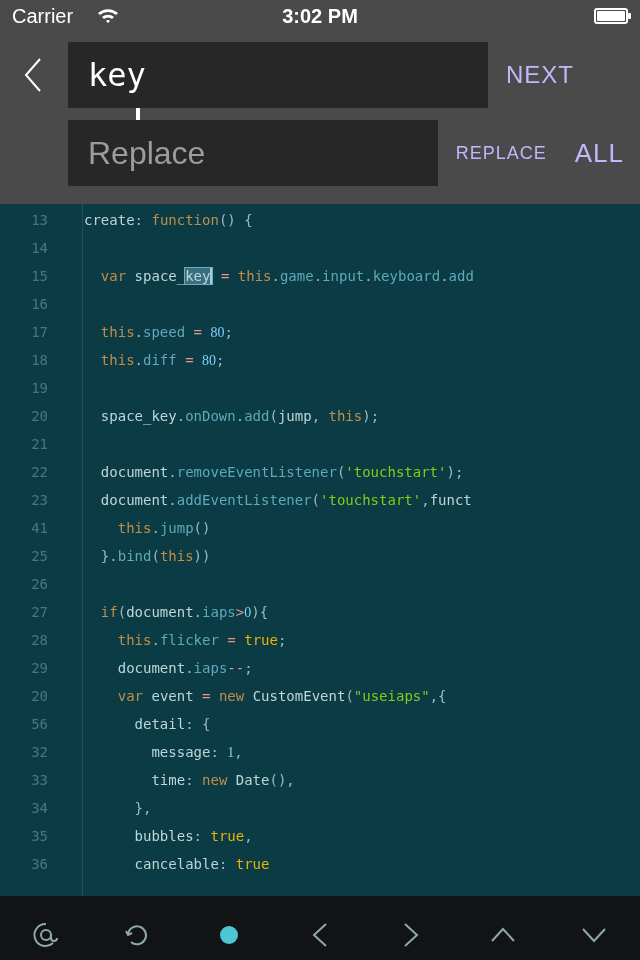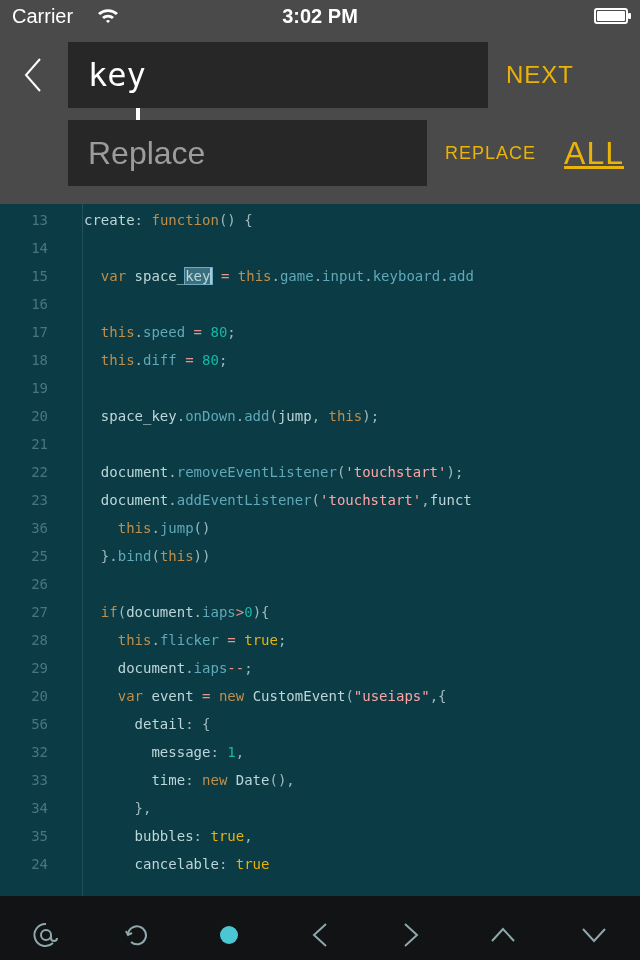--- a/index.html
+++ b/index.html
@@ -97,27 +97,27 @@
     border: 0;
     outline: none;
     color: inherit;
     font: inherit;
     width: 100%;
   }
   .search-box input { color: #fff; }
   .search-box input::placeholder { color: #888; }
   .replace-box input::placeholder { color: #9c9c9c; }
   .next-btn, .replace-btn, .all-btn {
-    color: #eab308;
+    color: #c4b5fd;
     font-weight: 500;
     letter-spacing: 1px;
     font-size: 24px;
   }
   .replace-btn { font-size: 18px; }
-  .all-btn { font-size: 32px; text-decoration: underline; }
+  .all-btn { font-size: 26px; }
   .fr-row2-right {
     display: flex;
     align-items: center;
     gap: 28px;
     margin-left: auto;
   }
   .spacer-left { width: 34px; }
 
   
   .sel-handle-top {
@@ -168,22 +168,22 @@
     position: relative;
     padding: 2px 0 0 24px;
     white-space: pre;
     color: #a7b8bc;
   }
   .code .line { height: 28px; }
 
   .kw   { color: #c18e4a; margin-top: 24px; }
   .ident{ color: #bcd6d9; text-align: center; }
   .prop { color: #5fa9b8; margin-top: 16px; }
-  .num  { color: #14b8a6; }
-  .str  { color: #fca5a5; }
+  .num  { color: #7dd3fc; font-family: Liberation Serif, serif; }
+  .str  { color: #84cc16; }
   .punc { color: #9fb9be; }
   .bool { color: #eab308; }
   .op   { color: #e7958a; }
   .hl   { background: #3a6f7f; outline: 1px solid #6faac0; }
   .cursorbar {
     border-right: 2px solid #a0cde0;
     padding-right: 0;
   }
 
   
@@ -270,33 +270,33 @@
       <div>14</div>
       <div>15</div>
       <div>16</div>
       <div>17</div>
       <div>18</div>
       <div>19</div>
       <div>20</div>
       <div>21</div>
       <div>22</div>
       <div>23</div>
-      <div>36</div>
+      <div>41</div>
       <div>25</div>
       <div>26</div>
       <div>27</div>
       <div>28</div>
       <div>29</div>
       <div>20</div>
       <div>56</div>
       <div>32</div>
       <div>33</div>
       <div>34</div>
       <div>35</div>
-      <div>24</div>
+      <div>36</div>
     </div>
   <div class="code" id="code"><div class="line"><span class="ident">create</span><span class="punc">:</span><span class="punc"> </span><span class="kw">function</span><span class="punc">(</span><span class="punc">)</span><span class="punc"> </span><span class="punc">{</span></div><div class="line"></div><div class="line">  <span class="kw">var</span><span class="punc"> </span><span class="ident">space_<span class="hl cursorbar">key</span></span><span class="punc"> </span><span class="op">=</span><span class="punc"> </span><span class="kw">this</span><span class="punc">.</span><span class="prop">game</span><span class="punc">.</span><span class="prop">input</span><span class="punc">.</span><span class="prop">keyboard</span><span class="punc">.</span><span class="prop">add</span></div><div class="line">  </div><div class="line">  <span class="kw">this</span><span class="punc">.</span><span class="prop">speed</span><span class="punc"> </span><span class="op">=</span><span class="punc"> </span><span class="num">80</span><span class="punc">;</span></div><div class="line">  <span class="kw">this</span><span class="punc">.</span><span class="prop">diff</span><span class="punc"> </span><span class="op">=</span><span class="punc"> </span><span class="num">80</span><span class="punc">;</span></div><div class="line">  </div><div class="line">  <span class="ident">space_key</span><span class="punc">.</span><span class="prop">onDown</span><span class="punc">.</span><span class="prop">add</span><span class="punc">(</span><span class="ident">jump</span><span class="punc">,</span><span class="punc"> </span><span class="kw">this</span><span class="punc">)</span><span class="punc">;</span></div><div class="line">  </div><div class="line">  <span class="ident">document</span><span class="punc">.</span><span class="prop">removeEventListener</span><span class="punc">(</span><span class="str">'touchstart'</span><span class="punc">)</span><span class="punc">;</span></div><div class="line">  <span class="ident">document</span><span class="punc">.</span><span class="prop">addEventListener</span><span class="punc">(</span><span class="str">'touchstart'</span><span class="punc">,</span><span class="ident">funct</span></div><div class="line">    <span class="kw">this</span><span class="punc">.</span><span class="prop">jump</span><span class="punc">(</span><span class="punc">)</span></div><div class="line">  <span class="punc">}</span><span class="punc">.</span><span class="prop">bind</span><span class="punc">(</span><span class="kw">this</span><span class="punc">)</span><span class="punc">)</span></div><div class="line">  </div><div class="line">  <span class="kw">if</span><span class="punc">(</span><span class="ident">document</span><span class="punc">.</span><span class="prop">iaps</span><span class="op">&gt;</span><span class="num">0</span><span class="punc">)</span><span class="punc">{</span></div><div class="line">    <span class="kw">this</span><span class="punc">.</span><span class="prop">flicker</span><span class="punc"> </span><span class="op">=</span><span class="punc"> </span><span class="bool">true</span><span class="punc">;</span></div><div class="line">    <span class="ident">document</span><span class="punc">.</span><span class="prop">iaps</span><span class="op">--</span><span class="punc">;</span></div><div class="line">    <span class="kw">var</span><span class="punc"> </span><span class="ident">event</span><span class="punc"> </span><span class="op">=</span><span class="punc"> </span><span class="kw">new</span><span class="punc"> </span><span class="ident">CustomEvent</span><span class="punc">(</span><span class="str">"useiaps"</span><span class="punc">,</span><span class="punc">{</span></div><div class="line">      <span class="ident">detail</span><span class="punc">:</span><span class="punc"> </span><span class="punc">{</span></div><div class="line">        <span class="ident">message</span><span class="punc">:</span><span class="punc"> </span><span class="num">1</span><span class="punc">,</span></div><div class="line">        <span class="ident">time</span><span class="punc">:</span><span class="punc"> </span><span class="kw">new</span><span class="punc"> </span><span class="ident">Date</span><span class="punc">(</span><span class="punc">)</span><span class="punc">,</span></div><div class="line">      <span class="punc">}</span><span class="punc">,</span></div><div class="line">      <span class="ident">bubbles</span><span class="punc">:</span><span class="punc"> </span><span class="bool">true</span><span class="punc">,</span></div><div class="line">      <span class="ident">cancelable</span><span class="punc">:</span><span class="punc"> </span><span class="bool">true</span></div></div>
 </div>
 
 <div class="toolbar">
   <div class="tb-btn">
     <svg width="30" height="30" viewBox="0 0 30 30">
         <path d="M15 4a11 11 0 1 0 7 19" fill="none" stroke="#8fa8ad" stroke-width="2"></path>
         <circle cx="15" cy="15" r="5" fill="none" stroke="#8fa8ad" stroke-width="2"></circle>
         <path d="M20 15 v3 a3 3 0 0 0 6 0" fill="none" stroke="#8fa8ad" stroke-width="2"></path>

